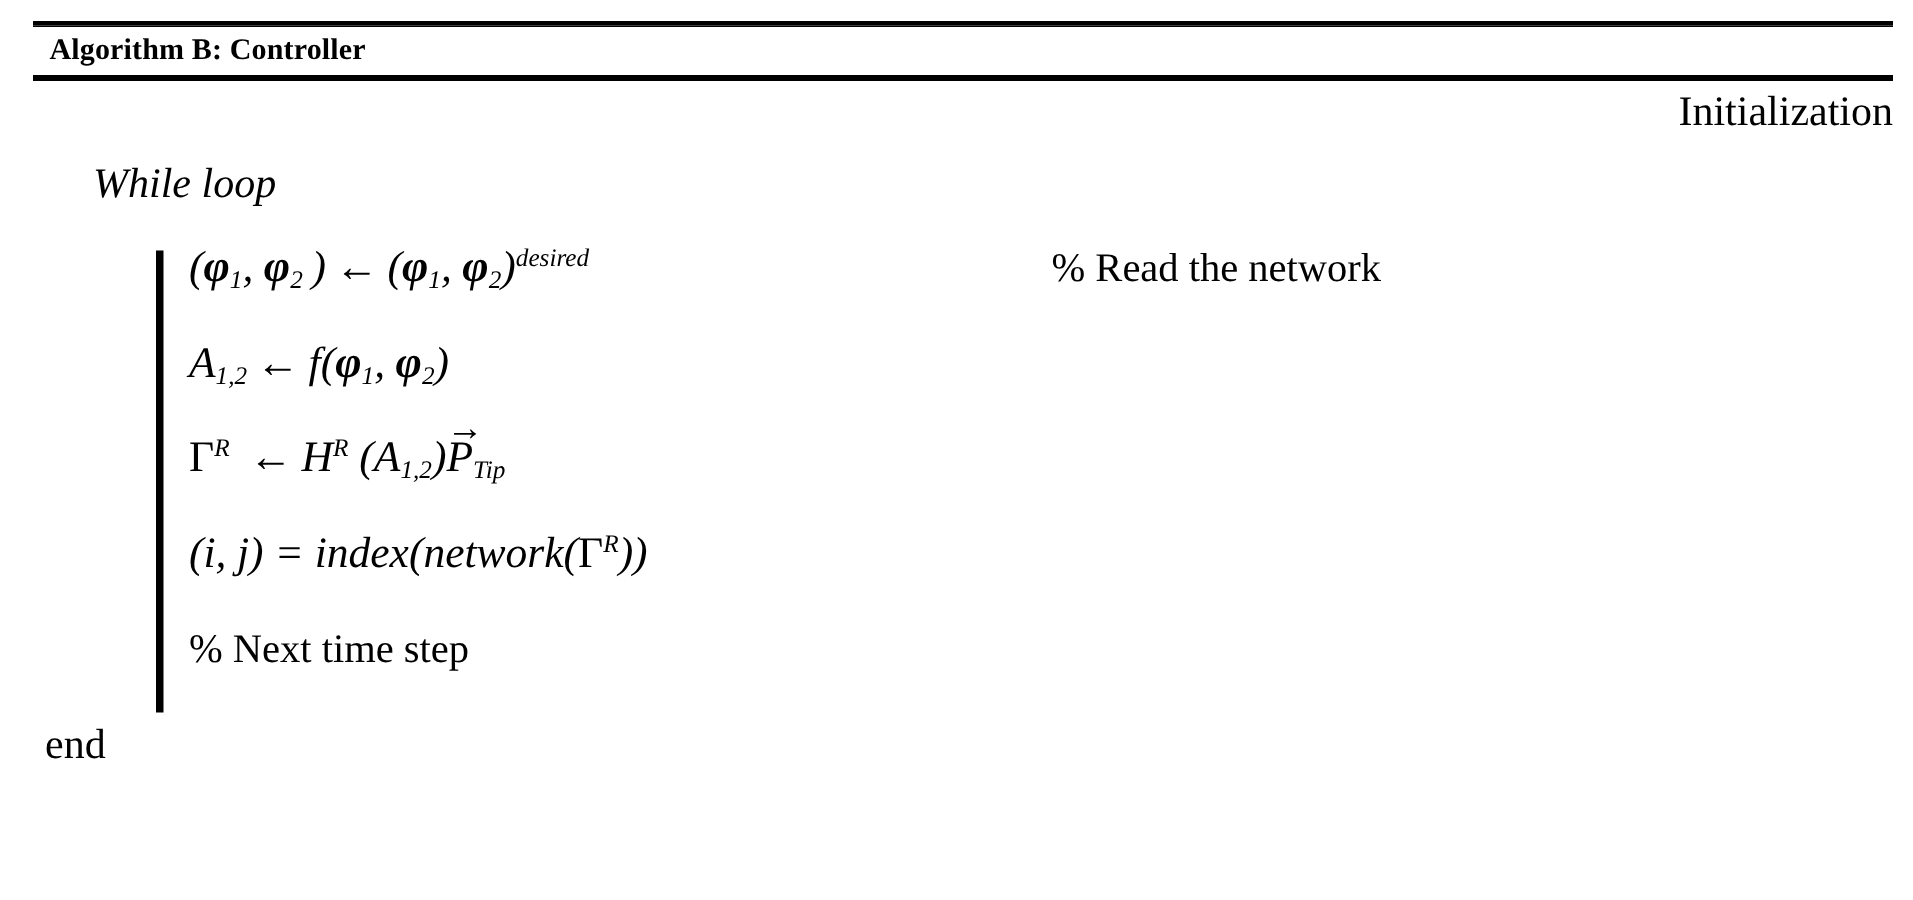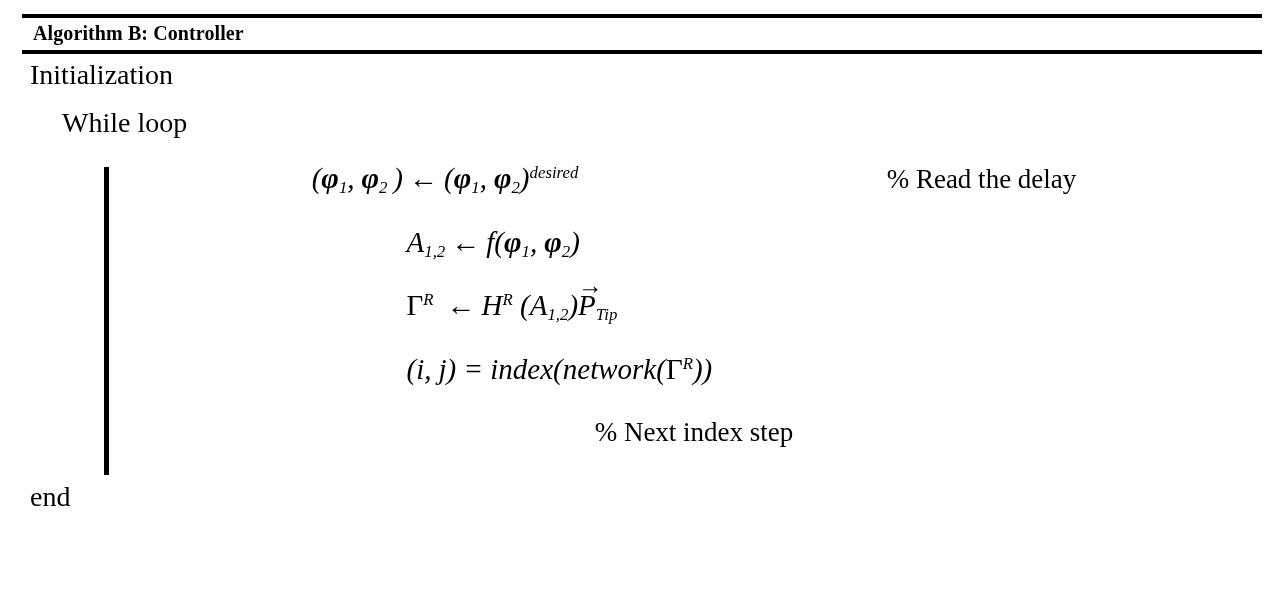--- a/index.html
+++ b/index.html
@@ -58,24 +58,26 @@
   .line {
     position: relative;
     font-size: 28px;
     line-height: 1.0;
     white-space: nowrap;
   }
 
   .line-plain {
     padding-left: 8px;
     height: 48px;
+    text-align: right;
   }
   .line-indent1 {
     padding-left: 40px;
     height: 50px;
+    font-style: italic;
   }
   .line-end {
     padding-left: 8px;
     height: 44px;
     padding-top: 2px;
   }
 
   
   .loop-block {
     position: relative;
@@ -88,21 +90,20 @@
     top: 6px;
     bottom: 6px;
     width: 5px;
     background: #000;
   }
 
   .stmt-row {
     display: flex;
     align-items: baseline;
     height: 64px;
-    justify-content: center;
   }
   .stmt-math {
     font-style: italic;
     font-size: 29px;
     min-width: 575px;
     display: block;
     white-space: nowrap;
   }
   .stmt-comment {
     font-style: normal;
@@ -161,41 +162,41 @@
 
     <div class="line line-plain">Initialization</div>
 
     <div class="line line-indent1">While loop</div>
 
     <div class="loop-block">
       <div class="loop-bar"></div>
 
       <div class="stmt-row">
         <span class="stmt-math">(<span class="phi">φ</span><sub>1</sub>,<span class="gap-sm"></span><span class="phi">φ</span><sub>2</sub> )<span class="arrow">←</span>(<span class="phi">φ</span><sub>1</sub>,<span class="gap-sm"></span><span class="phi">φ</span><sub>2</sub>)<sup class="it">desired</sup></span>
-        <span class="stmt-comment">% Read the delay</span>
+        <span class="stmt-comment">% Read the network</span>
       </div>
 
       <div class="stmt-row">
         <span class="stmt-math"><span class="it">A</span><sub>1,2</sub><span class="arrow">←</span><span class="it">f</span>(<span class="phi">φ</span><sub>1</sub>,<span class="gap-sm"></span><span class="phi">φ</span><sub>2</sub>)</span>
         <span class="stmt-comment"></span>
       </div>
 
       <div class="stmt-row">
         <span class="stmt-math"><span class="up">Γ</span><sup class="it">R</sup><span class="gap-sm"></span><span class="arrow">←</span><span class="it">H</span><sup class="it">R</sup>&nbsp;(<span class="it">A</span><sub>1,2</sub>)<span class="vecwrap"><span class="vecarrow">→</span><span class="it">P</span></span><sub class="sub-it">Tip</sub></span>
         <span class="stmt-comment"></span>
       </div>
 
       <div class="stmt-row">
         <span class="stmt-math">(<span class="it">i</span>,<span class="gap-sm"></span><span class="it">j</span>)&nbsp;=&nbsp;<span class="it">index</span>(<span class="it">network</span>(<span class="up">Γ</span><sup class="it">R</sup>))</span>
         <span class="stmt-comment"></span>
       </div>
 
 
       <div class="stmt-row">
-        <span class="stmt-comment">% Next index step</span>
+        <span class="stmt-comment">% Next time step</span>
       </div>
 
     </div>
 
     <div class="line line-end">end</div>
 
   </div>
 
 </div>
 

